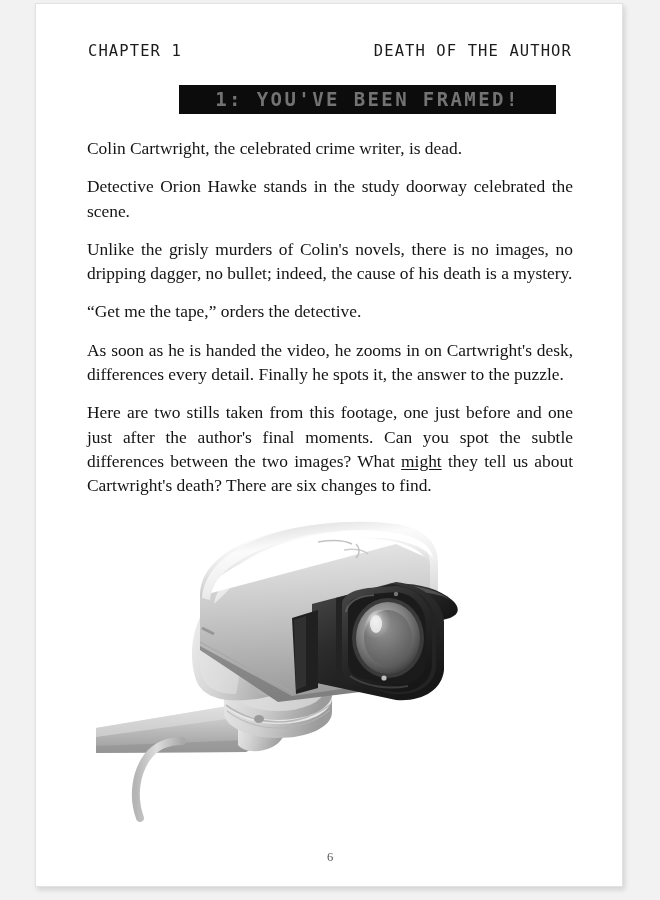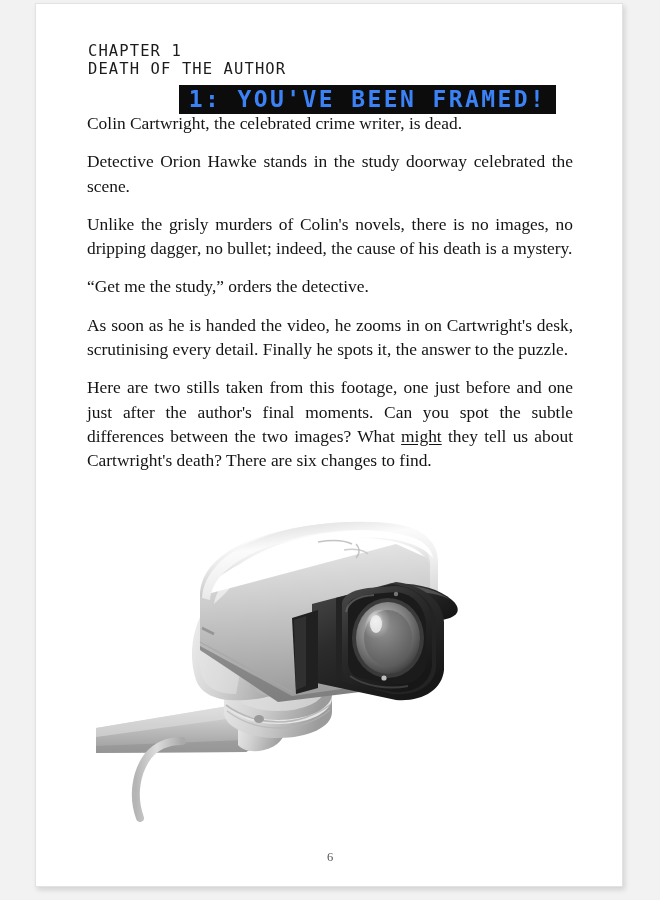--- a/index.html
+++ b/index.html
@@ -40,54 +40,53 @@
     left: 52px;
     top: 38px;
     width: 484px;
     display: flex;
     justify-content: space-between;
     align-items: baseline;
     font-family: "DejaVu Sans Mono", monospace;
     font-size: 15.5px;
     letter-spacing: 1.1px;
     color: #1c1c1c;
-    flex-direction: column;
   }
   .running-head .rh-left  { white-space: nowrap; }
   .running-head .rh-right { white-space: nowrap; }
 
   
   .title-banner {
     position: absolute;
     left: 143px;
     top: 81px;
     width: 377px;
     height: 29px;
     background: #0c0c0c;
     display: flex;
     align-items: center;
     justify-content: center;
     box-sizing: border-box;
   }
   .title-banner .banner-text {
     font-family: "DejaVu Sans Mono", monospace;
-    font-size: 23px;
+    font-size: 19px;
     font-weight: bold;
-    color: #3b82f6;
+    color: #737373;
     letter-spacing: 2.4px;
     white-space: nowrap;
     line-height: 1;
     padding-bottom: 1px;
   }
 
   
   .body-copy {
     position: absolute;
     left: 51px;
-    top: 107px;
+    top: 132px;
     width: 486px;
   }
   .body-copy p {
     margin: 0 0 14px 0;
     font-family: "Liberation Serif", serif;
     font-size: 17.4px;
     line-height: 24.3px;
     color: #141414;
     text-align: justify;
     text-justify: inter-word;
@@ -131,22 +130,22 @@
     </div>
 
     <div class="title-banner">
       <span class="banner-text">1: YOU'VE BEEN FRAMED!</span>
     </div>
 
     <div class="body-copy">
       <p>Colin Cartwright, the celebrated crime writer, is dead.</p>
       <p>Detective Orion Hawke stands in the study doorway celebrated the scene.</p>
       <p>Unlike the grisly murders of Colin's novels, there is no images, no dripping dagger, no bullet; indeed, the cause of his death is a mystery.</p>
-      <p class="no-justify">“Get me the study,” orders the detective.</p>
-      <p>As soon as he is handed the video, he zooms in on Cartwright's desk, scrutinising every detail. Finally he spots it, the answer to the puzzle.</p>
+      <p class="no-justify">“Get me the tape,” orders the detective.</p>
+      <p>As soon as he is handed the video, he zooms in on Cartwright's desk, differences every detail. Finally he spots it, the answer to the puzzle.</p>
       <p><span>Here are two stills taken from this footage, one just before and one just after the author's final moments. Can you spot the subtle differences between the two images? What </span><span class="u">might</span><span> they tell us about Cartwright's death? There are six changes to find.</span></p>
     </div>
 
     <div class="figure">
       <svg viewBox="0 0 500 330" xmlns="http://www.w3.org/2000/svg">
         <defs>
           <linearGradient id="gBodyTop" x1="0" y1="0" x2="0.25" y2="1">
             <stop offset="0%" stop-color="#d0d0d0"></stop>
             <stop offset="26%" stop-color="#fbfbfb"></stop>
             <stop offset="52%" stop-color="#ededed"></stop>

